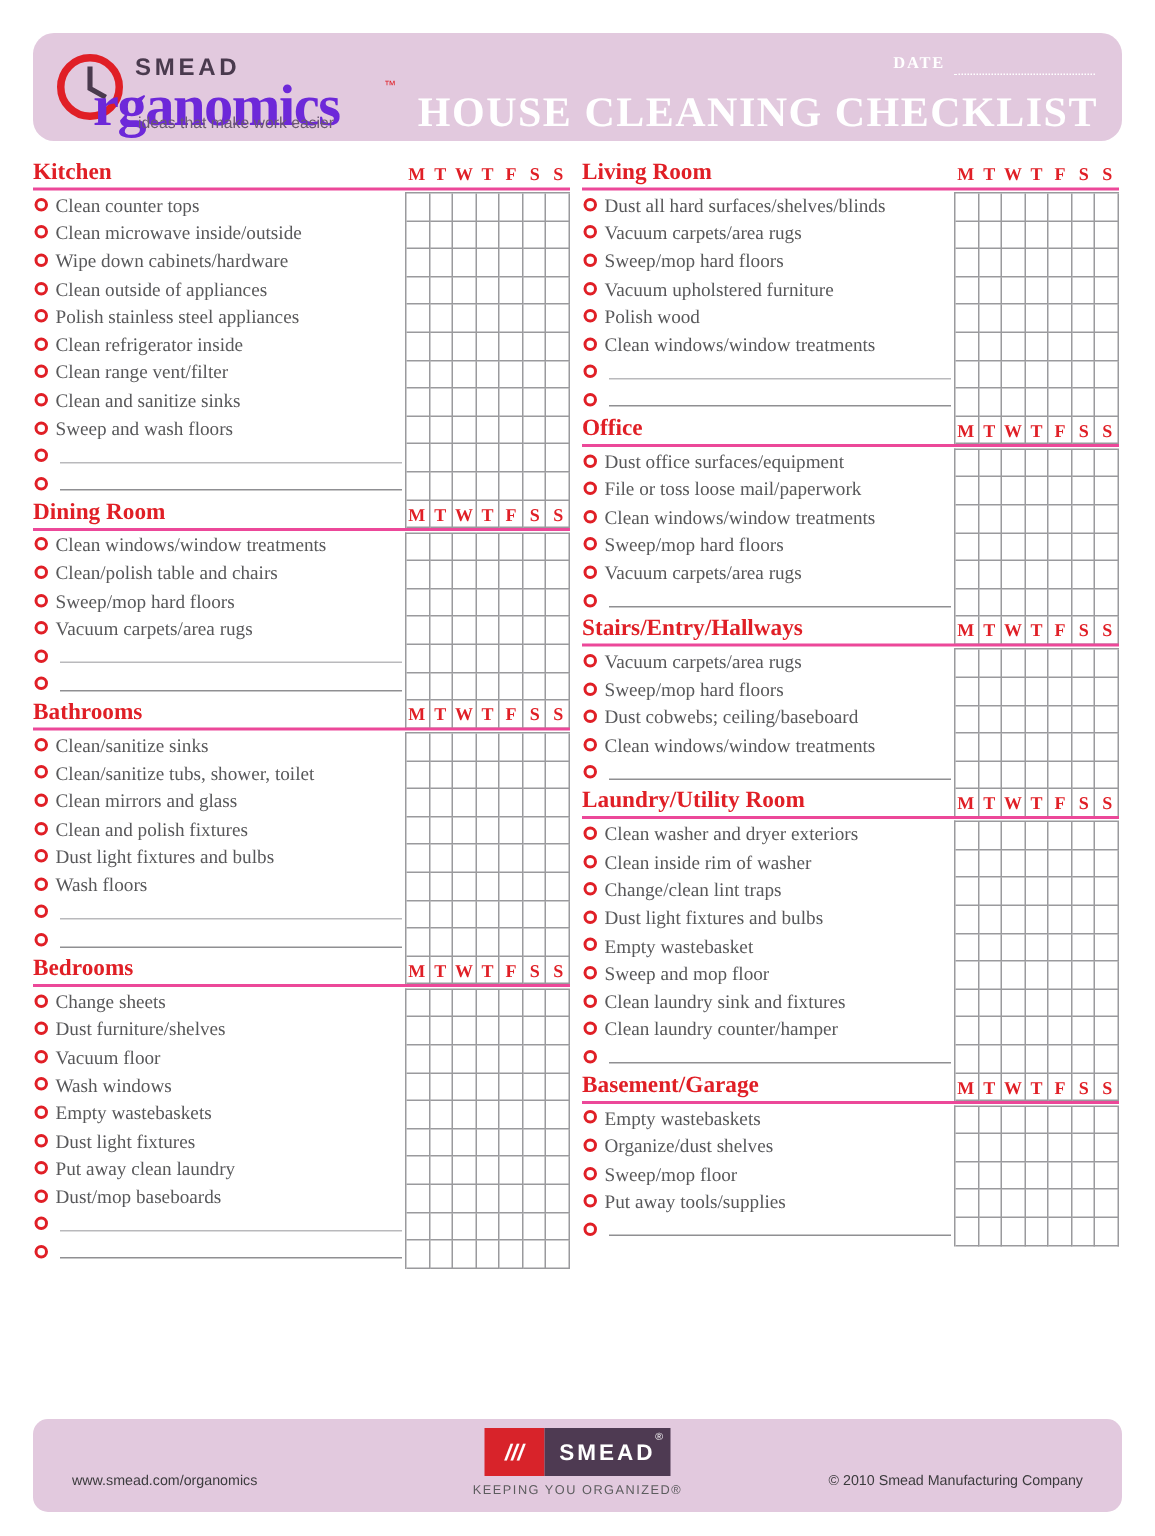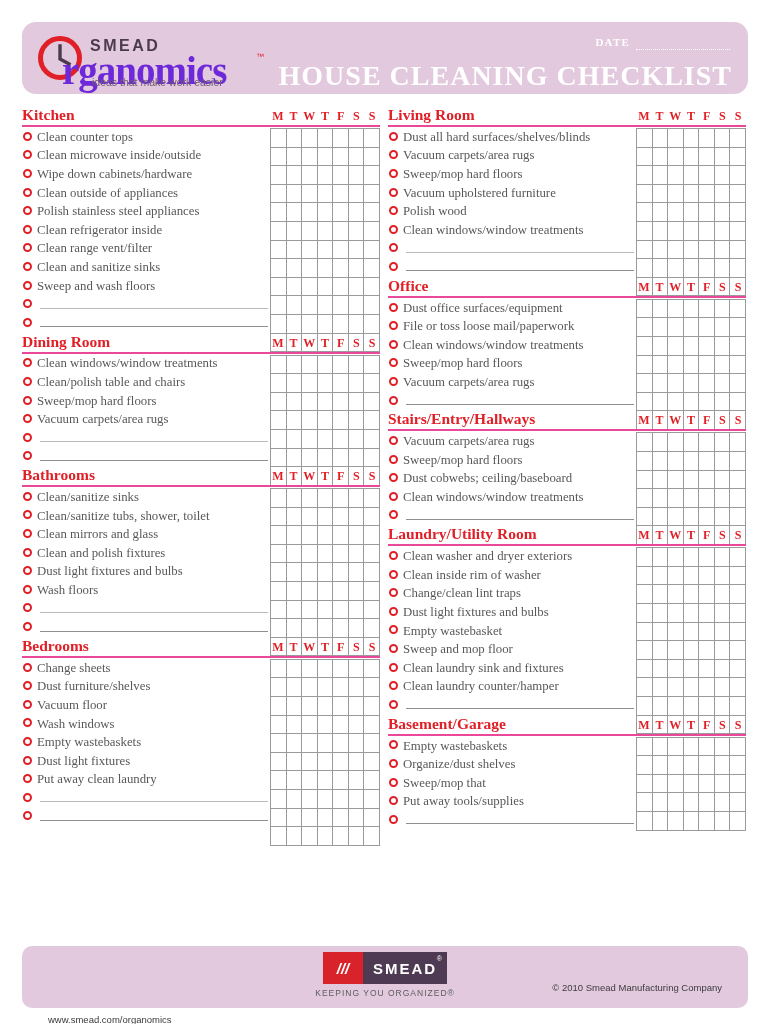--- a/index.html
+++ b/index.html
@@ -201,21 +201,20 @@
     width:726px; height:62px;
     background:#e2c9de;
     border-radius:10px;
   }
   .footer-url{
     position:absolute;
     left:26px; top:36px;
     font-family:"Liberation Sans", sans-serif;
     font-size:9.5px;
     color:#3b3b3d;
-    margin-top:32px;
   }
   .footer-copy{
     position:absolute;
     right:26px; top:36px;
     font-family:"Liberation Sans", sans-serif;
     font-size:9.5px;
     color:#3b3b3d;
     text-align:right;
   }
   .smead-logo{
@@ -812,20 +811,26 @@
           <div class="item">
             <span class="bullet">
               <i></i>
             </span>
             <span class="item-text">Put away clean laundry</span>
           </div>
           <div class="item">
             <span class="bullet">
               <i></i>
             </span>
+            <span class="item-text">Dust/mop baseboards</span>
+          </div>
+          <div class="item">
+            <span class="bullet">
+              <i></i>
+            </span>
             <span class="blank-rule light"></span>
           </div>
           <div class="item">
             <span class="bullet">
               <i></i>
             </span>
             <span class="blank-rule"></span>
           </div>
         </div>
         <div class="grid">
@@ -1484,21 +1489,21 @@
           <div class="item">
             <span class="bullet">
               <i></i>
             </span>
             <span class="item-text">Organize/dust shelves</span>
           </div>
           <div class="item">
             <span class="bullet">
               <i></i>
             </span>
-            <span class="item-text">Sweep/mop that</span>
+            <span class="item-text">Sweep/mop floor</span>
           </div>
           <div class="item">
             <span class="bullet">
               <i></i>
             </span>
             <span class="item-text">Put away tools/supplies</span>
           </div>
           <div class="item">
             <span class="bullet">
               <i></i>

